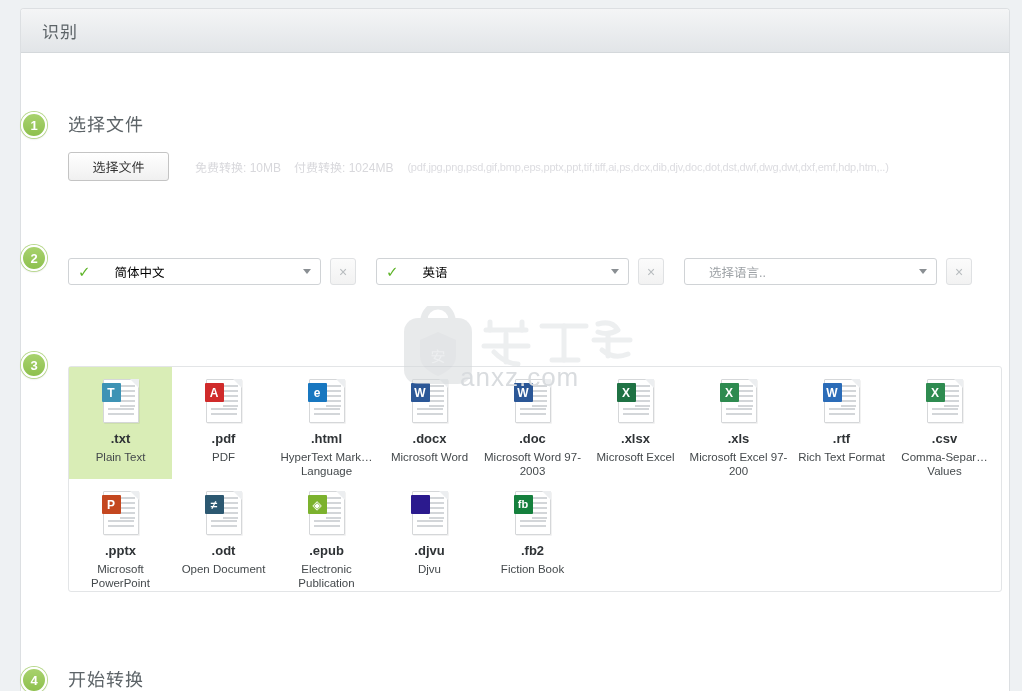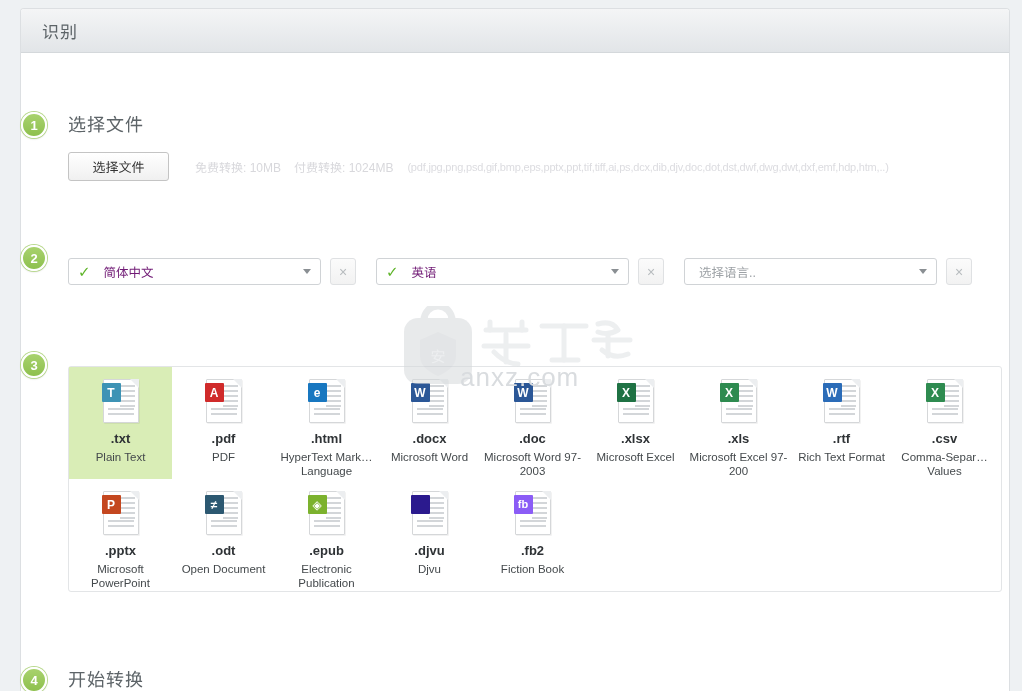--- a/index.html
+++ b/index.html
@@ -139,25 +139,25 @@
     cursor: pointer;
   }
   .lang-check {
     color: #5eb429;
     font-size: 15px;
     font-weight: bold;
     margin-left: 9px;
     line-height: 1;
   }
   .lang-text {
-    margin-left: 13px;
+    margin-left: 24px;
     font-size: 12.5px;
-    color: #701a75;
-  }
-  .lang-text.placeholder { color: #9da2a6; margin-left: 14px; }
+    color: #000000;
+  }
+  .lang-text.placeholder { color: #9da2a6; margin-left: 24px; }
   .lang-caret {
     position: absolute;
     right: 9px;
     width: 0; height: 0;
     border-left: 4px solid transparent;
     border-right: 4px solid transparent;
     border-top: 5px solid #8a8f93;
   }
   .lang-clear {
     width: 26px;
@@ -646,21 +646,21 @@
                     <i></i>
                     <i></i>
                     <i></i>
                     <i></i>
                   </div>
                   <div class="lines-low">
                     <i></i>
                     <i></i>
                   </div>
                 </div>
-                <div class="badge-sq small-txt" style="background:#8b5cf6">fb</div>
+                <div class="badge-sq small-txt" style="background:#15803d">fb</div>
               </div>
               <div class="tile-ext">.fb2</div>
               <div class="tile-name">Fiction Book</div>
             </div>
           </div>
         </div>
     </div>
 
     <div class="step" id="step4">
       <div class="step-badge">4</div>

